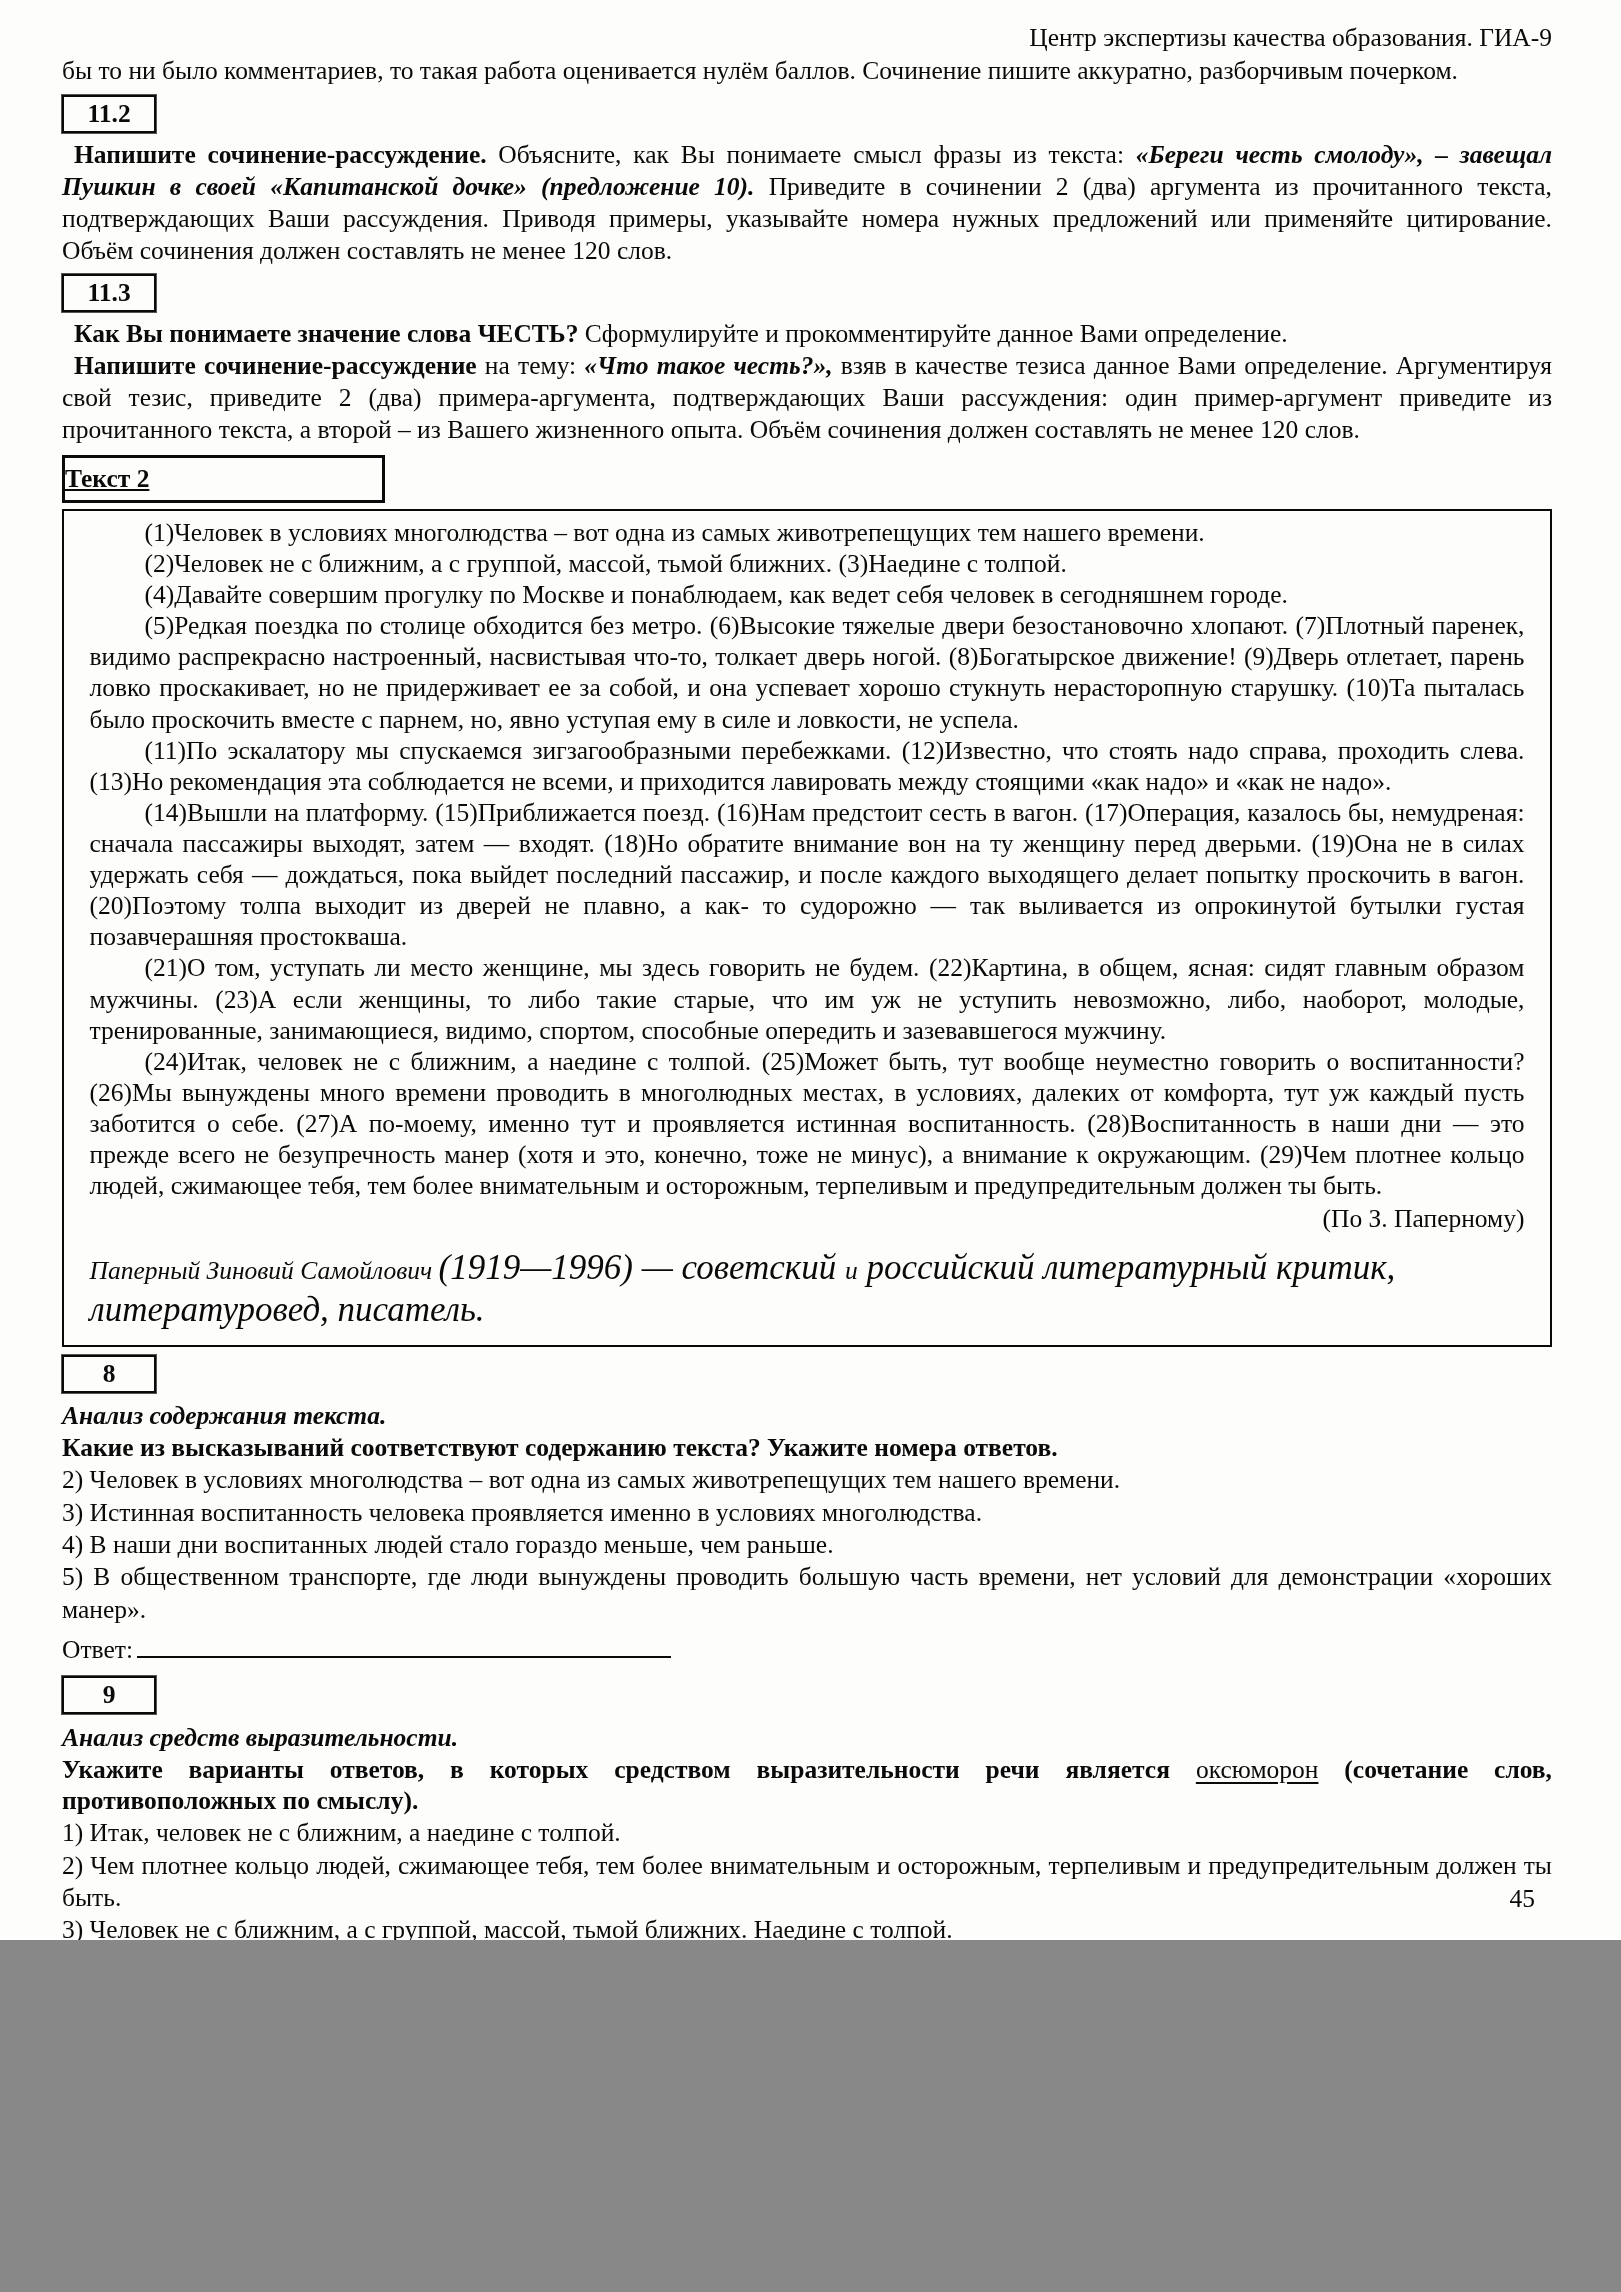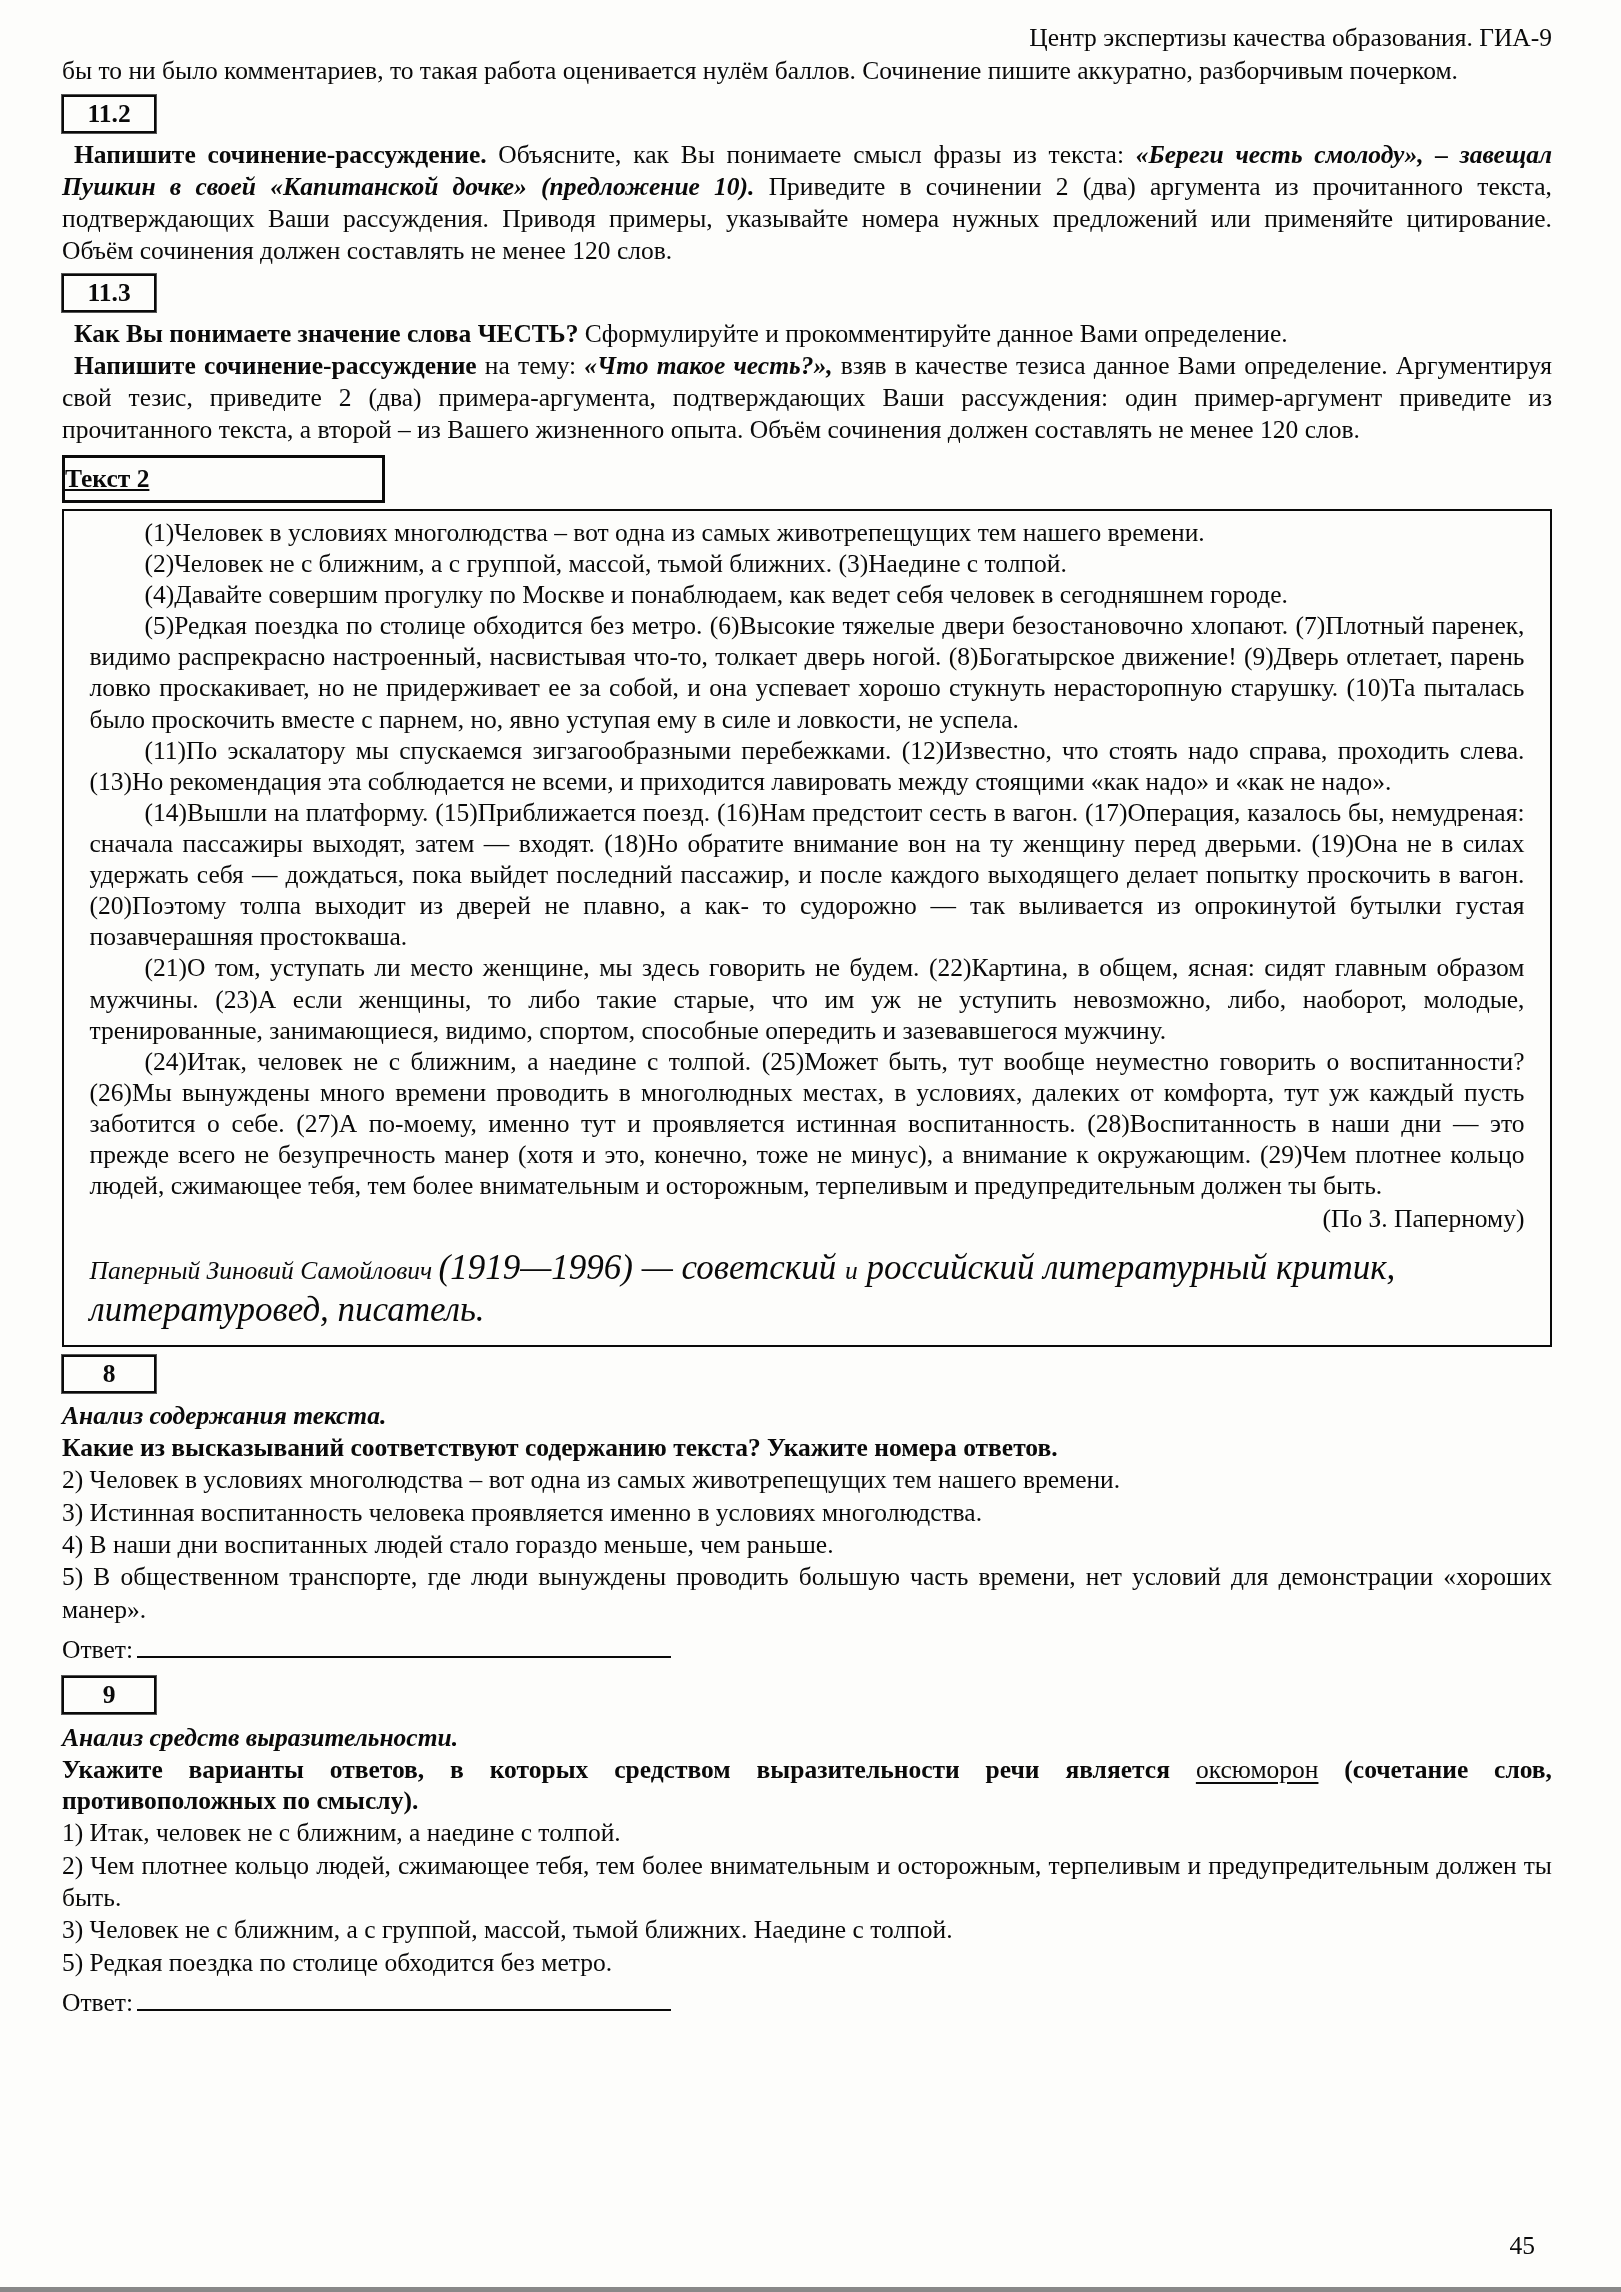--- a/index.html
+++ b/index.html
@@ -1,17 +1,17 @@
 <!DOCTYPE html>
 <html lang="ru"><head>
 <meta charset="utf-8">
 <style>
   html,body{margin:0;padding:0;background:#888;}
   .page{
-    width:1621px;height:2287px;position:relative;background:#fdfdfb;
+    width:1621px;height:1940px;position:relative;background:#fdfdfb;
     font-family:"Liberation Serif","DejaVu Serif",serif;
     color:#0a0a0a;font-size:25.5px;line-height:1.25;overflow:hidden;
     box-sizing:border-box;
   }
   .content{padding:21.6px 69px 0 62px;}
   .hdr{text-align:right;margin:0 0 2px 0;}
   p{margin:0;}
   .para{text-align:justify;}
   .numbox{
     display:inline-block;border:2.9px solid #0a0a0a;outline:1px solid #555;

